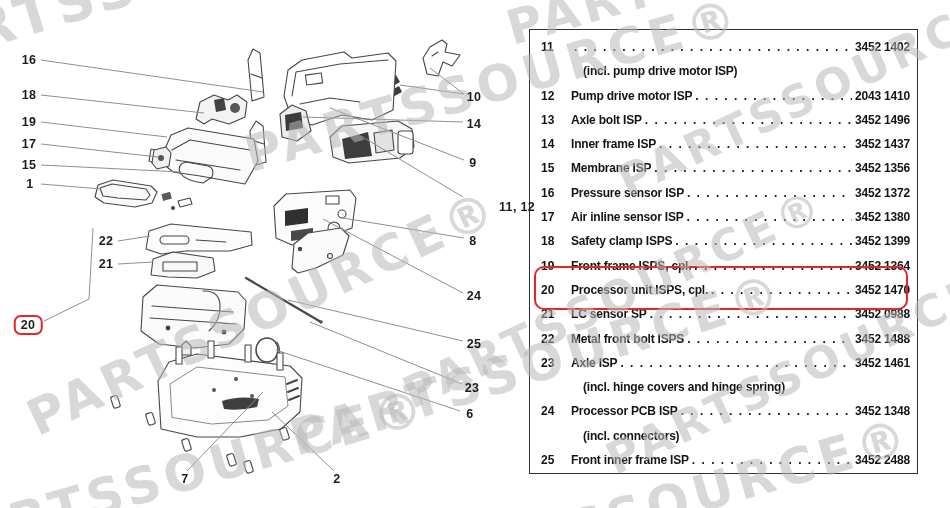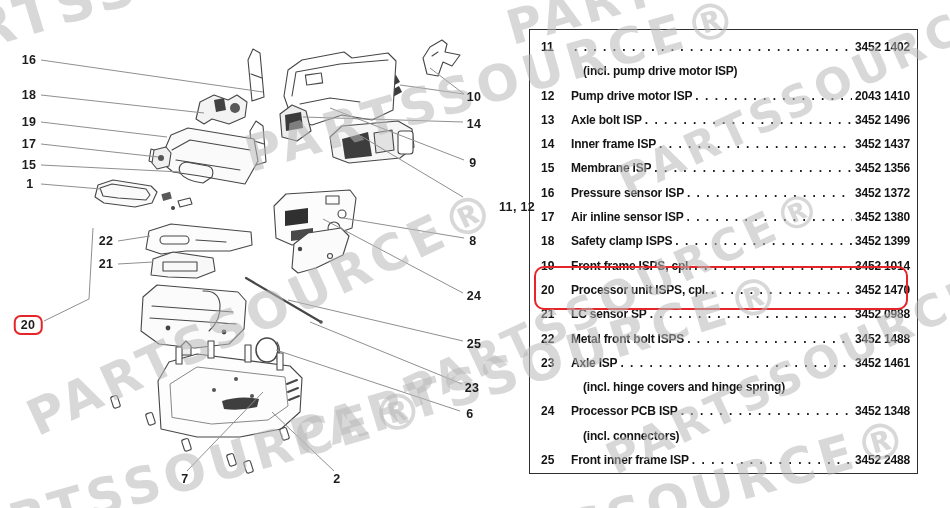--- a/index.html
+++ b/index.html
@@ -254,21 +254,21 @@
         <div class="prow">
           <span class="num">18</span>
           <span class="desc">Safety clamp ISPS</span>
           <span class="dots"></span>
           <span class="part">3452 1399</span>
         </div>
         <div class="prow">
           <span class="num">19</span>
           <span class="desc">Front frame ISPS, cpl.</span>
           <span class="dots"></span>
-          <span class="part">3452 1014</span>
+          <span class="part">3452 1364</span>
         </div>
         <div class="prow hl">
           <span class="num">20</span>
           <span class="desc">Processor unit ISPS, cpl.</span>
           <span class="dots"></span>
           <span class="part">3452 1470</span>
         </div>
         <div class="prow">
           <span class="num">21</span>
           <span class="desc">LC sensor SP</span>

